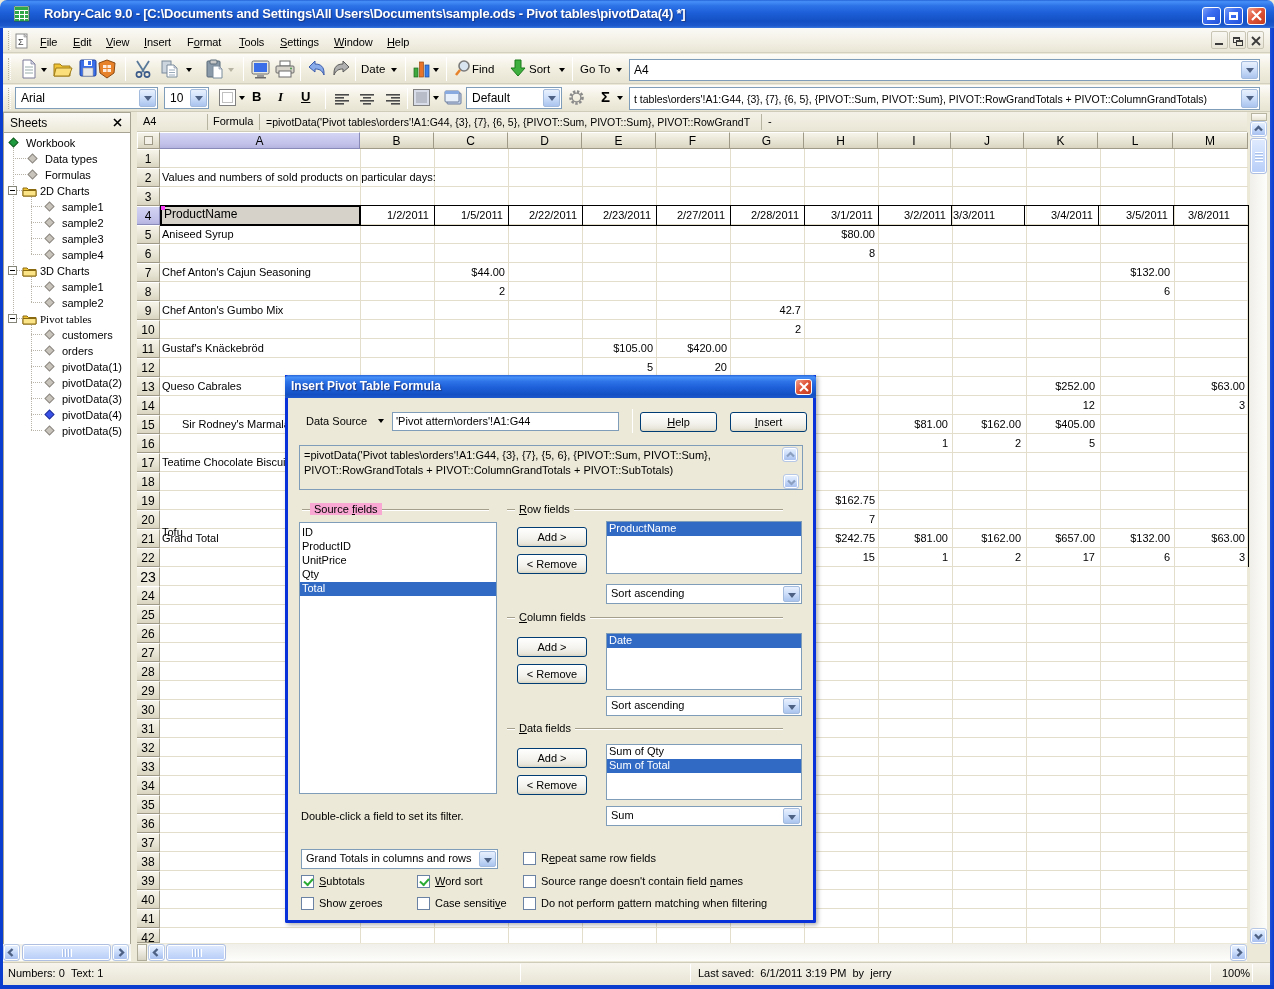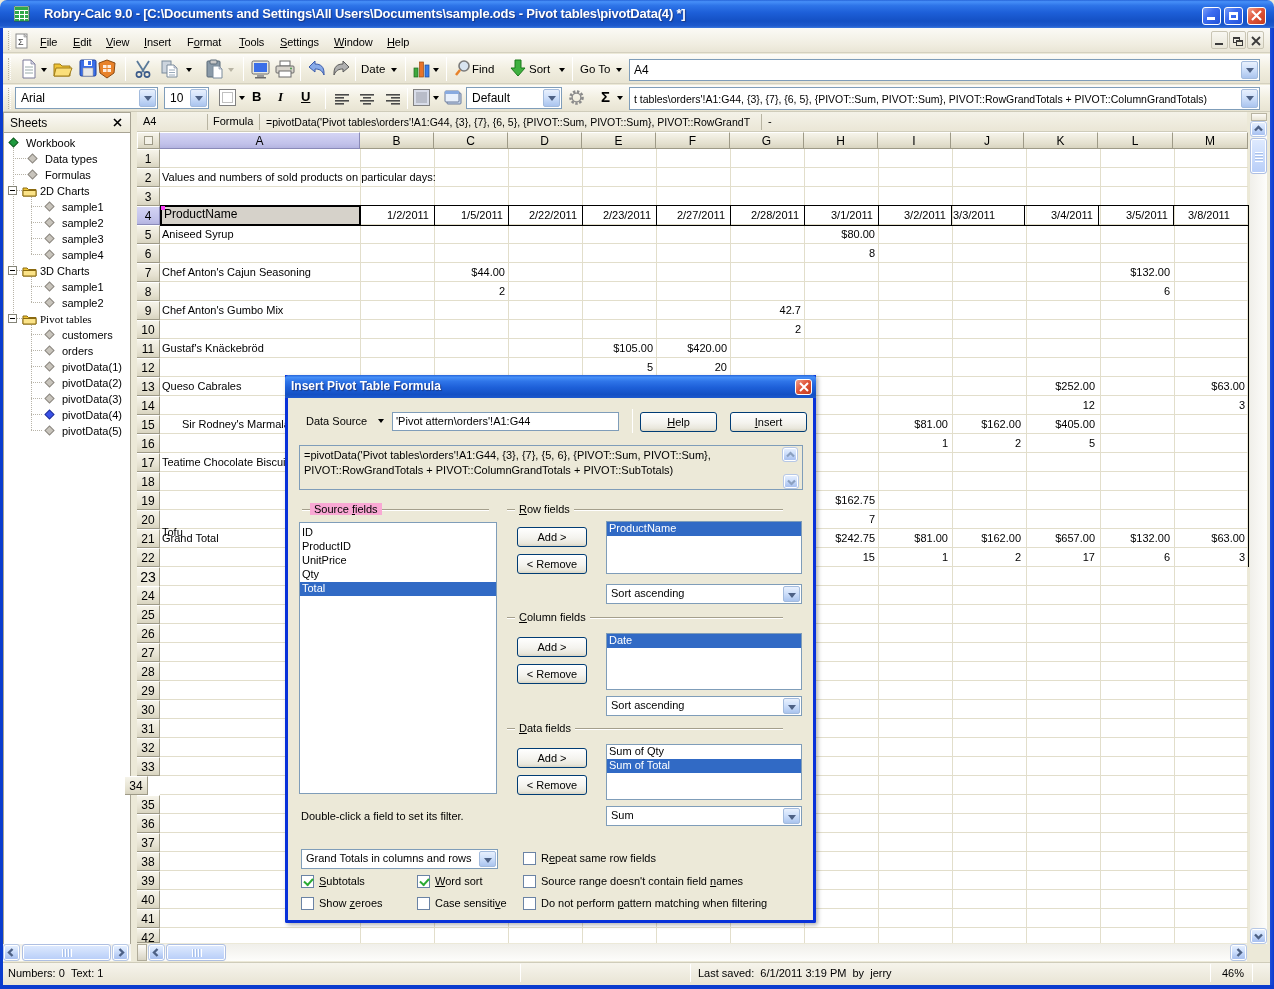--- a/index.html
+++ b/index.html
@@ -414,21 +414,21 @@
 <div class="rowhdr" style="top:586px;height:19px;left:137px;font-size:12px;">24</div>
 <div class="rowhdr" style="top:605px;height:19px;left:137px;font-size:12px;">25</div>
 <div class="rowhdr" style="top:624px;height:19px;left:137px;font-size:12px;">26</div>
 <div class="rowhdr" style="top:643px;height:19px;left:137px;font-size:12px;">27</div>
 <div class="rowhdr" style="top:662px;height:19px;left:137px;font-size:12px;">28</div>
 <div class="rowhdr" style="top:681px;height:19px;left:137px;font-size:12px;">29</div>
 <div class="rowhdr" style="top:700px;height:19px;left:137px;font-size:12px;">30</div>
 <div class="rowhdr" style="top:719px;height:19px;left:137px;font-size:12px;">31</div>
 <div class="rowhdr" style="top:738px;height:19px;left:137px;font-size:12px;">32</div>
 <div class="rowhdr" style="top:757px;height:19px;left:137px;font-size:12px;">33</div>
-<div class="rowhdr" style="top:776px;height:19px;left:125px;font-size:12px;">34</div>
+<div class="rowhdr" style="top:776px;height:19px;left:137px;font-size:12px;">34</div>
 <div class="rowhdr" style="top:795px;height:19px;left:137px;font-size:12px;">35</div>
 <div class="rowhdr" style="top:814px;height:19px;left:137px;font-size:12px;">36</div>
 <div class="rowhdr" style="top:833px;height:19px;left:137px;font-size:12px;">37</div>
 <div class="rowhdr" style="top:852px;height:19px;left:137px;font-size:12px;">38</div>
 <div class="rowhdr" style="top:871px;height:19px;left:137px;font-size:12px;">39</div>
 <div class="rowhdr" style="top:890px;height:19px;left:137px;font-size:12px;">40</div>
 <div class="rowhdr" style="top:909px;height:19px;left:137px;font-size:12px;">41</div>
 <div class="rowhdr" style="top:928px;height:15px;left:137px;font-size:12px;">42</div>
 <div class="cell" style="left:162px;top:168px;">Values and numbers of sold products on particular days:</div>
 <div class="abs" style="left:360px;top:205px;width:889px;height:21px;border:1px solid #000;border-left:none;"></div>
@@ -535,21 +535,21 @@
 <div class="sc-btn" style="left:112px;top:944px;width:17px;height:17px;"><svg width="15" height="15" viewBox="0 0 15 15">
       <path d="M6.5 4 L10 7.5 L6.5 11" stroke="#4d6185" stroke-width="2.4" fill="none"></path>
     </svg></div>
 <div class="abs" style="left:3px;top:962px;width:1267px;height:23px;background:linear-gradient(180deg,#f6f4ec,#e8e4d4);border-top:1px solid #cfccba;"></div>
 <div class="abs" style="left:8px;top:967px;font-size:11px;">Numbers: 0&nbsp;&nbsp;Text: 1</div>
 <div class="abs" style="left:520px;top:964px;width:1px;height:18px;background:#c0bcaa;border-right:1px solid #fff;"></div>
 <div class="abs" style="left:690px;top:964px;width:1px;height:18px;background:#c0bcaa;border-right:1px solid #fff;"></div>
 <div class="abs" style="left:1210px;top:964px;width:1px;height:18px;background:#c0bcaa;border-right:1px solid #fff;"></div>
 <div class="abs" style="left:1252px;top:964px;width:1px;height:18px;background:#c0bcaa;border-right:1px solid #fff;"></div>
 <div class="abs" style="left:698px;top:967px;font-size:11px;">Last saved:&nbsp; 6/1/2011 3:19 PM&nbsp; by&nbsp; jerry</div>
-<div class="abs" style="left:1222px;top:967px;font-size:11px;">46%</div>
+<div class="abs" style="left:1222px;top:967px;font-size:11px;">100%</div>
 <div class="abs" style="left:285px;top:375px;width:531px;height:548px;background:#ece9d8;border:3px solid #0831d9;border-top:none;border-radius:0 0 2px 2px;box-shadow:2px 2px 4px rgba(0,0,0,0.3);"></div>
 <div class="abs" style="left:285px;top:375px;width:531px;height:23px;background:linear-gradient(180deg,#2664d8 0%,#468ff8 10%,#2e74e8 28%,#1d5fd8 55%,#1450c4 85%,#1d59cd 100%);border-radius:4px 4px 0 0;"></div>
 <div class="abs" style="left:291px;top:379px;font-size:12px;font-weight:bold;color:#fff;text-shadow:1px 1px 1px #1d3a84;">Insert Pivot Table Formula</div>
 <div class="abs xpbtn" style="left:795px;top:379px;width:17px;height:16px;background:linear-gradient(135deg,#f2a28c 0%,#e0563a 45%,#c43a1c 100%);">
 <svg width="16" height="15" viewBox="0 0 16 15">
       <path d="M4 3 L12 11 M12 3 L4 11" stroke="#fff" stroke-width="2"></path>
     </svg></div>
 <div class="abs" style="left:306px;top:415px;font-size:11px;">Data Source</div>
 <div class="abs darr" style="left:378px;top:419px;"></div>
 <div class="abs combo" style="left:392px;top:412px;width:227px;height:19px;">

